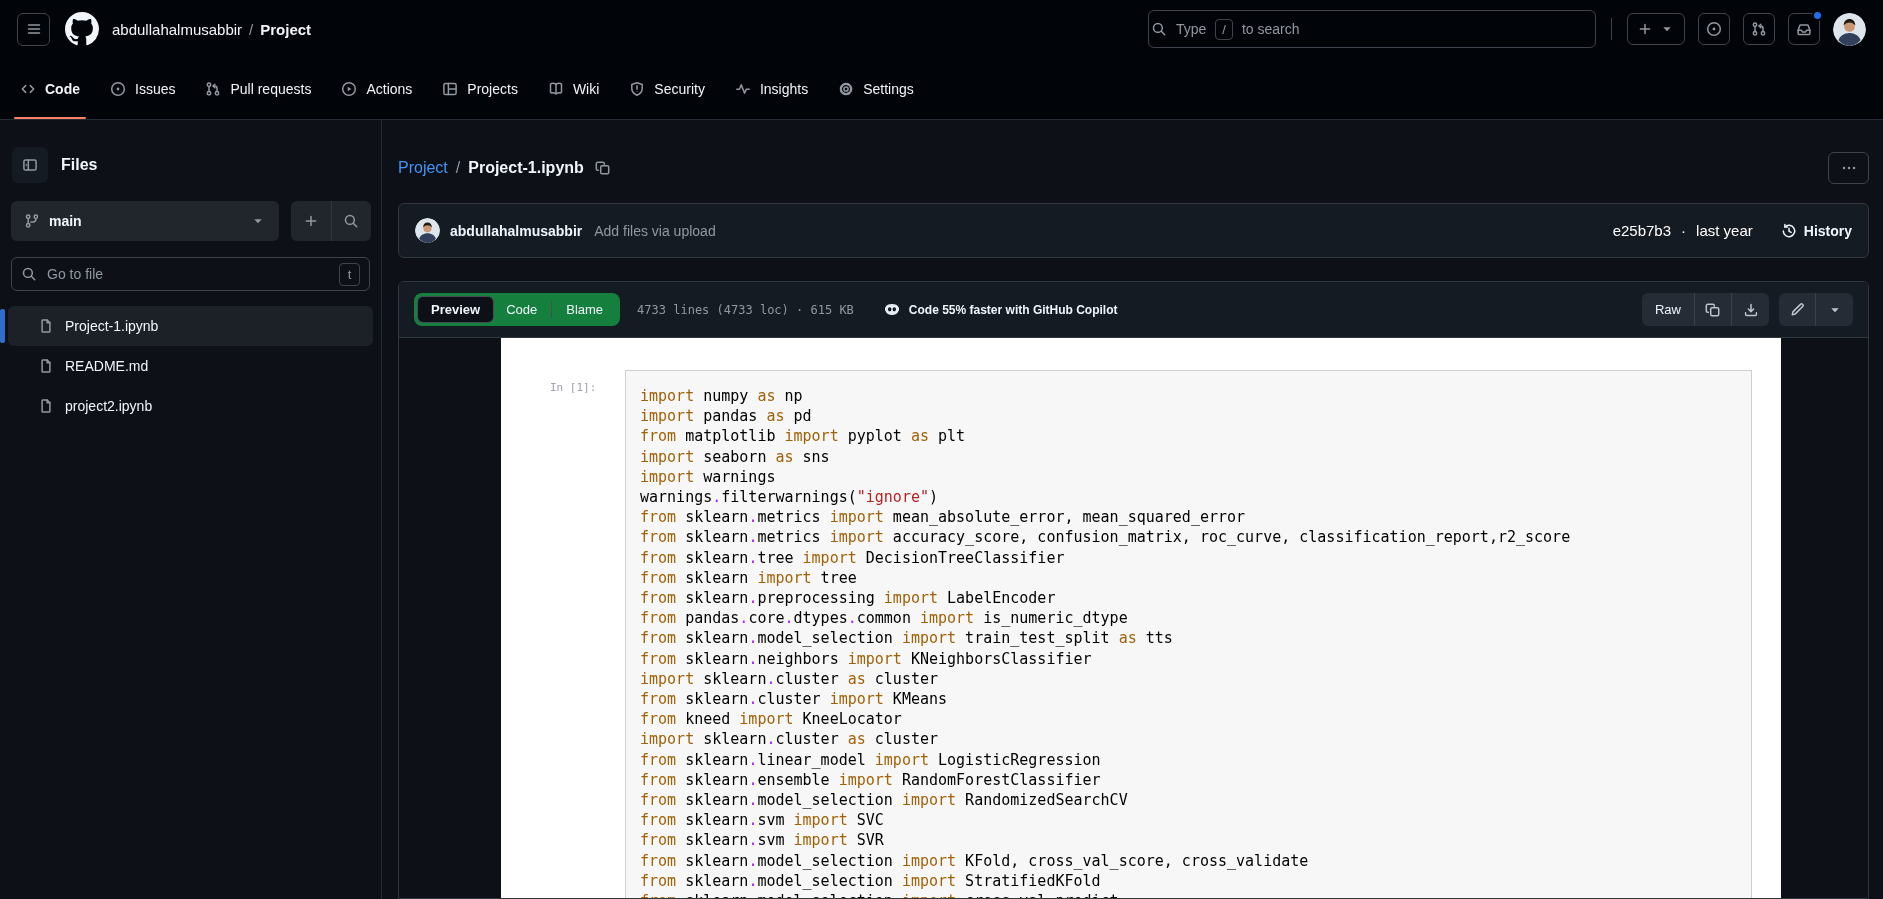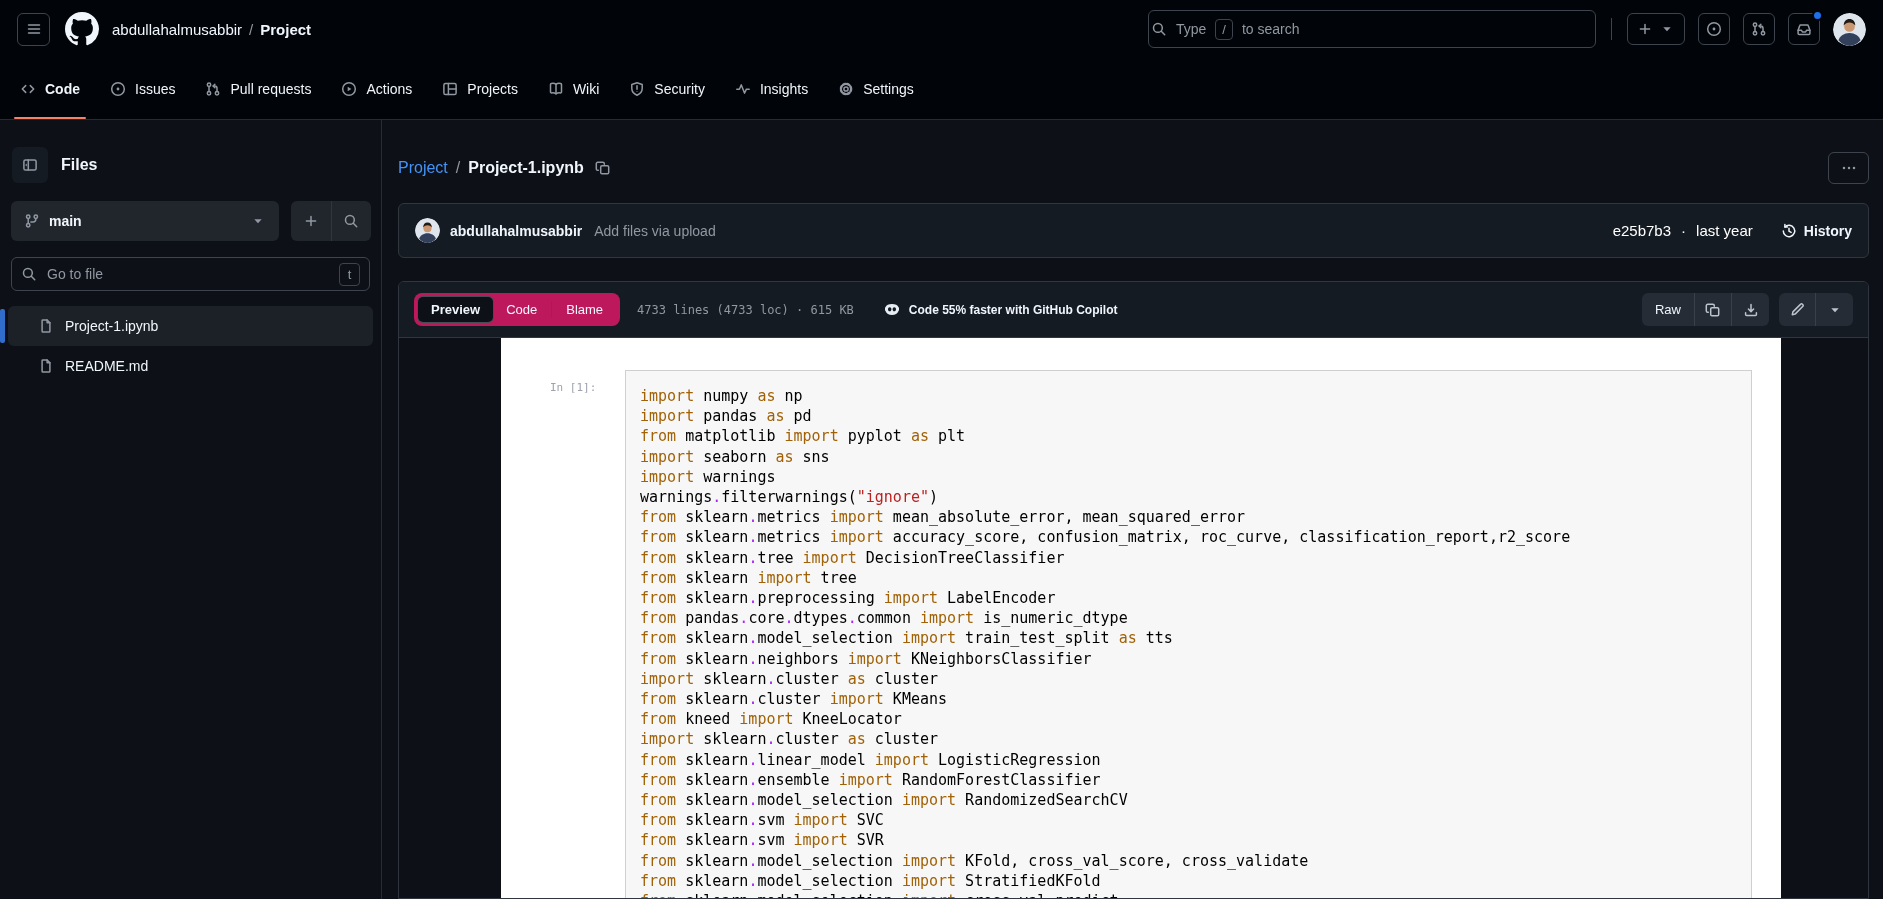--- a/index.html
+++ b/index.html
@@ -87,21 +87,21 @@
   .cmsg{font-size:14px;color:#9198a1;margin-left:2px}
   .csha,.ctime,.cdot{font-size:15px;color:#ffffff}
   .history-btn{display:flex;align-items:center;gap:7px;font-size:14px;font-weight:700;margin-left:18px}
   .history-btn .hicon{display:flex;color:#f0f6fc}
 
   
   .filebox{margin-top:23px;border:1px solid #30363d;border-radius:6px 6px 0 0;height:618px;
     overflow:hidden;background:#0d1117}
   .toolbar{height:56px;background:#151b23;border-bottom:1px solid #30363d;display:flex;
     align-items:center;padding:0 15px}
-  .seg{background:#be185d;border-radius:8px;padding:4px;display:flex;align-items:center;height:33px;flex:none}
+  .seg{background:#15803d;border-radius:8px;padding:4px;display:flex;align-items:center;height:33px;flex:none}
   .sbtn{height:25px;padding:0 13px;font-size:13px;color:#f0f6fc;border-radius:5px;display:flex;align-items:center}
   .sbtn.active{background:#0d1117;box-shadow:0 0 0 1px #464d55;font-weight:700}
   .sdiv{width:1px;height:17px;background:#464d55;margin:0 1px}
   .meta{font-family:"DejaVu Sans Mono",monospace;font-size:12px;color:#9198a1;margin-left:17px;white-space:nowrap}
   .copilot{display:flex;align-items:center;gap:9px;margin-left:30px;font-size:12px;font-weight:700;white-space:nowrap}
   .copilot .cicon{display:flex;color:#e6edf3}
   .btngroup{display:flex;height:33px;background:#262c36;border-radius:6px;overflow:hidden;margin-left:10px;flex:none}
   .btngroup button{display:flex;align-items:center;justify-content:center;color:#bcc4cd;width:37px;
     border-right:1px solid #394049}
   .btngroup button:last-child{border-right:none}
@@ -362,20 +362,29 @@
           </div>
           <div class="frow">
             <span class="ficon">
               <svg viewBox="0 0 16 16" width="16" height="16" fill="none" stroke="currentColor" stroke-width="1.5" stroke-linecap="round" stroke-linejoin="round">
                 <path d="M9.1 1.9H4.9a.8.8 0 0 0-.8.8v10.6c0 .4.4.8.8.8h6.2c.4 0 .8-.4.8-.8V4.8z"></path>
                 <path d="M9.1 1.9v2.9H12"></path>
               </svg>
             </span>
             <span>README.md</span>
           </div>
+          <div class="frow">
+            <span class="ficon">
+              <svg viewBox="0 0 16 16" width="16" height="16" fill="none" stroke="currentColor" stroke-width="1.5" stroke-linecap="round" stroke-linejoin="round">
+                <path d="M9.1 1.9H4.9a.8.8 0 0 0-.8.8v10.6c0 .4.4.8.8.8h6.2c.4 0 .8-.4.8-.8V4.8z"></path>
+                <path d="M9.1 1.9v2.9H12"></path>
+              </svg>
+            </span>
+            <span>project2.ipynb</span>
+          </div>
         </div>
     </aside>
 
     <section class="content">
 
       <div class="crumb-row">
         <div class="fcrumb">
           <a>Project</a>
           <span class="sep">/</span>
           <strong>Project-1.ipynb</strong>

